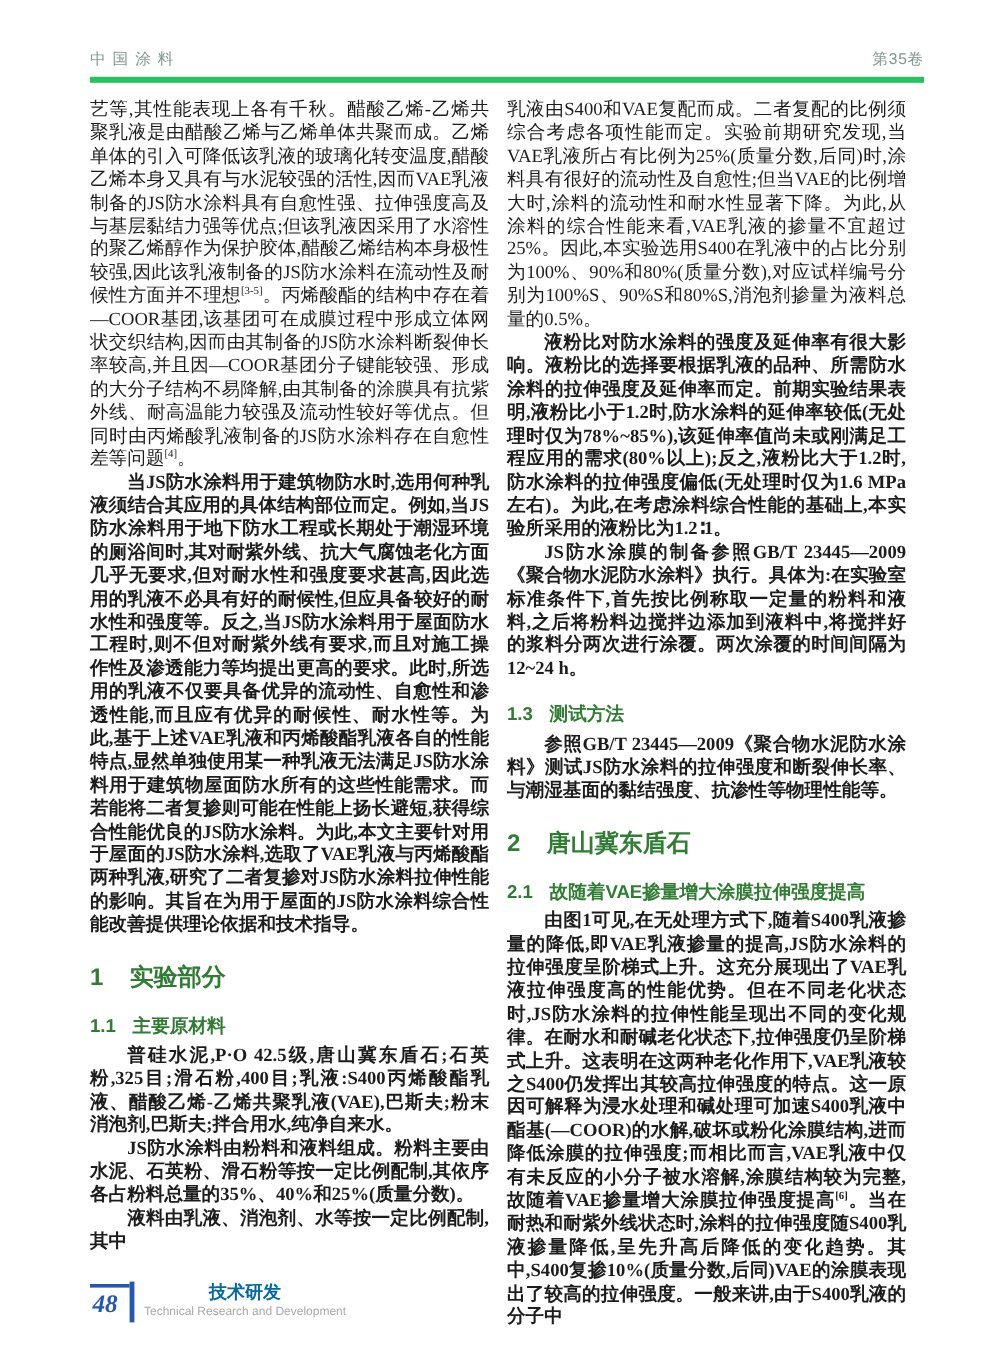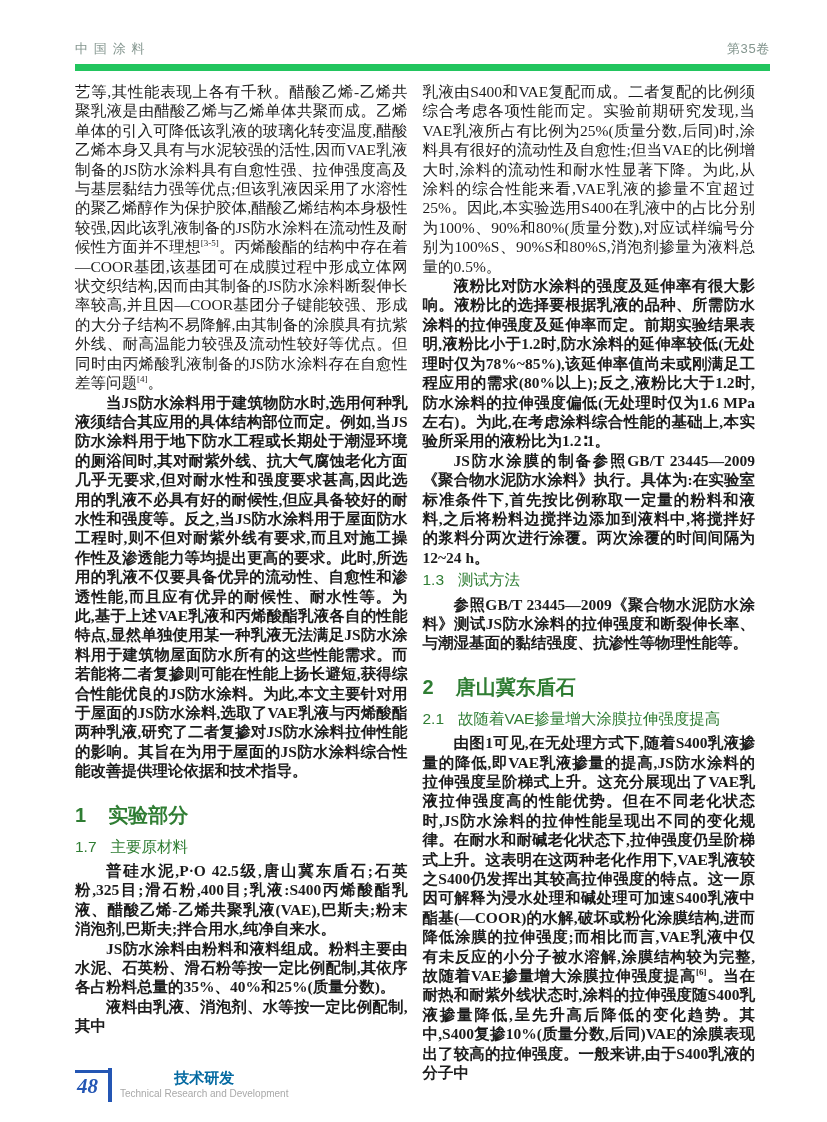--- a/index.html
+++ b/index.html
@@ -16,21 +16,21 @@
   }
   .page-header {
     position: absolute;
     left: 75px;
     right: 57px;
     top: 40px;
     display: flex;
     justify-content: space-between;
     align-items: flex-end;
     padding-bottom: 6px;
-    border-bottom: 7px solid #22c55e;
+    border-bottom: 5px solid #22c55e;
     font-family: "Liberation Sans", sans-serif;
     font-size: 13px;
     color: #84968f;
     gap: 36px;
   }
   .journal-name { letter-spacing: 0.45em; }
   .volume-label { letter-spacing: 0.05em; }
   .columns {
     position: absolute;
     left: 75px;
@@ -58,24 +58,24 @@
     font-family: "Liberation Sans", sans-serif;
     font-weight: bold;
     font-size: 20px;
     color: #2f7d33;
     margin: 22px 0 10px 0;
     line-height: 1.2;
   }
   .h-major .num { margin-right: 1.1em; }
   .h-minor {
     font-family: "Liberation Sans", sans-serif;
-    font-weight: normal;
+    font-weight: bold;
     font-size: 15.5px;
     color: #2f7d33;
-    margin: 3px 0 5px 0;
+    margin: 19px 0 5px 0;
     line-height: 1.25;
   }
   .h-minor .num { margin-right: 0.9em; }
   .page-footer {
     position: absolute;
     left: 75px;
     top: 1068px;
     display: flex;
     align-items: flex-start;
     text-align: center;
@@ -124,21 +124,21 @@
   </header>
 
   <main class="columns">
 
     <section class="col">
       <p><span>艺等,其性能表现上各有千秋。醋酸乙烯-乙烯共聚乳液是由醋酸乙烯与乙烯单体共聚而成。乙烯单体的引入可降低该乳液的玻璃化转变温度,醋酸乙烯本身又具有与水泥较强的活性,因而VAE乳液制备的JS防水涂料具有自愈性强、拉伸强度高及与基层黏结力强等优点;但该乳液因采用了水溶性的聚乙烯醇作为保护胶体,醋酸乙烯结构本身极性较强,因此该乳液制备的JS防水涂料在流动性及耐候性方面并不理想</span><sup>[3-5]</sup><span>。丙烯酸酯的结构中存在着—COOR基团,该基团可在成膜过程中形成立体网状交织结构,因而由其制备的JS防水涂料断裂伸长率较高,并且因—COOR基团分子键能较强、形成的大分子结构不易降解,由其制备的涂膜具有抗紫外线、耐高温能力较强及流动性较好等优点。但同时由丙烯酸乳液制备的JS防水涂料存在自愈性差等问题</span><sup>[4]</sup><span>。</span></p>
       <p class="indent">当JS防水涂料用于建筑物防水时,选用何种乳液须结合其应用的具体结构部位而定。例如,当JS防水涂料用于地下防水工程或长期处于潮湿环境的厕浴间时,其对耐紫外线、抗大气腐蚀老化方面几乎无要求,但对耐水性和强度要求甚高,因此选用的乳液不必具有好的耐候性,但应具备较好的耐水性和强度等。反之,当JS防水涂料用于屋面防水工程时,则不但对耐紫外线有要求,而且对施工操作性及渗透能力等均提出更高的要求。此时,所选用的乳液不仅要具备优异的流动性、自愈性和渗透性能,而且应有优异的耐候性、耐水性等。为此,基于上述VAE乳液和丙烯酸酯乳液各自的性能特点,显然单独使用某一种乳液无法满足JS防水涂料用于建筑物屋面防水所有的这些性能需求。而若能将二者复掺则可能在性能上扬长避短,获得综合性能优良的JS防水涂料。为此,本文主要针对用于屋面的JS防水涂料,选取了VAE乳液与丙烯酸酯两种乳液,研究了二者复掺对JS防水涂料拉伸性能的影响。其旨在为用于屋面的JS防水涂料综合性能改善提供理论依据和技术指导。</p>
 
       <h2 class="h-major"><span class="num">1</span><span>实验部分</span></h2>
 
-      <h3 class="h-minor"><span class="num">1.7</span><span>主要原材料</span></h3>
+      <h3 class="h-minor"><span class="num">1.1</span><span>主要原材料</span></h3>
       <p class="indent">普硅水泥,P·O 42.5级,唐山冀东盾石;石英粉,325目;滑石粉,400目;乳液:S400丙烯酸酯乳液、醋酸乙烯-乙烯共聚乳液(VAE),巴斯夫;粉末消泡剂,巴斯夫;拌合用水,纯净自来水。</p>
 
       <p class="indent">JS防水涂料由粉料和液料组成。粉料主要由水泥、石英粉、滑石粉等按一定比例配制,其依序各占粉料总量的35%、40%和25%(质量分数)。</p>
       <p class="indent">液料由乳液、消泡剂、水等按一定比例配制,其中</p>
     </section>
 
     <section class="col">
       <p>乳液由S400和VAE复配而成。二者复配的比例须综合考虑各项性能而定。实验前期研究发现,当VAE乳液所占有比例为25%(质量分数,后同)时,涂料具有很好的流动性及自愈性;但当VAE的比例增大时,涂料的流动性和耐水性显著下降。为此,从涂料的综合性能来看,VAE乳液的掺量不宜超过25%。因此,本实验选用S400在乳液中的占比分别为100%、90%和80%(质量分数),对应试样编号分别为100%S、90%S和80%S,消泡剂掺量为液料总量的0.5%。</p>
       <p class="indent">液粉比对防水涂料的强度及延伸率有很大影响。液粉比的选择要根据乳液的品种、所需防水涂料的拉伸强度及延伸率而定。前期实验结果表明,液粉比小于1.2时,防水涂料的延伸率较低(无处理时仅为78%~85%),该延伸率值尚未或刚满足工程应用的需求(80%以上);反之,液粉比大于1.2时,防水涂料的拉伸强度偏低(无处理时仅为1.6 MPa左右)。为此,在考虑涂料综合性能的基础上,本实验所采用的液粉比为1.2∶1。</p>
       <p class="indent">JS防水涂膜的制备参照GB/T 23445—2009《聚合物水泥防水涂料》执行。具体为:在实验室标准条件下,首先按比例称取一定量的粉料和液料,之后将粉料边搅拌边添加到液料中,将搅拌好的浆料分两次进行涂覆。两次涂覆的时间间隔为12~24 h。</p>

